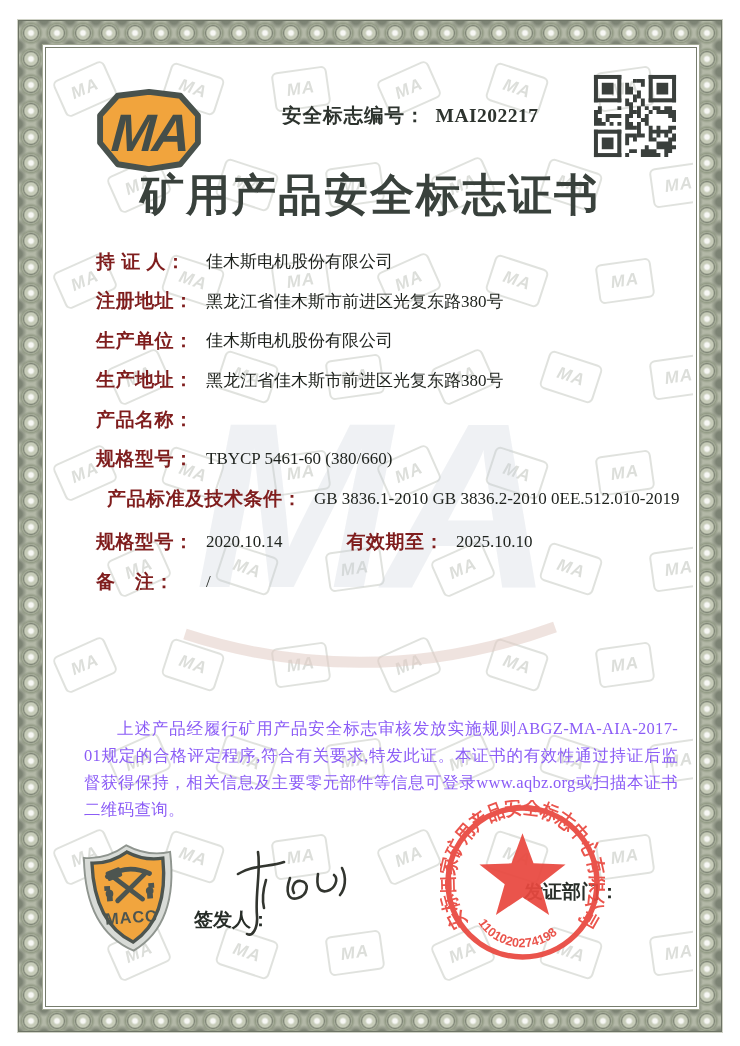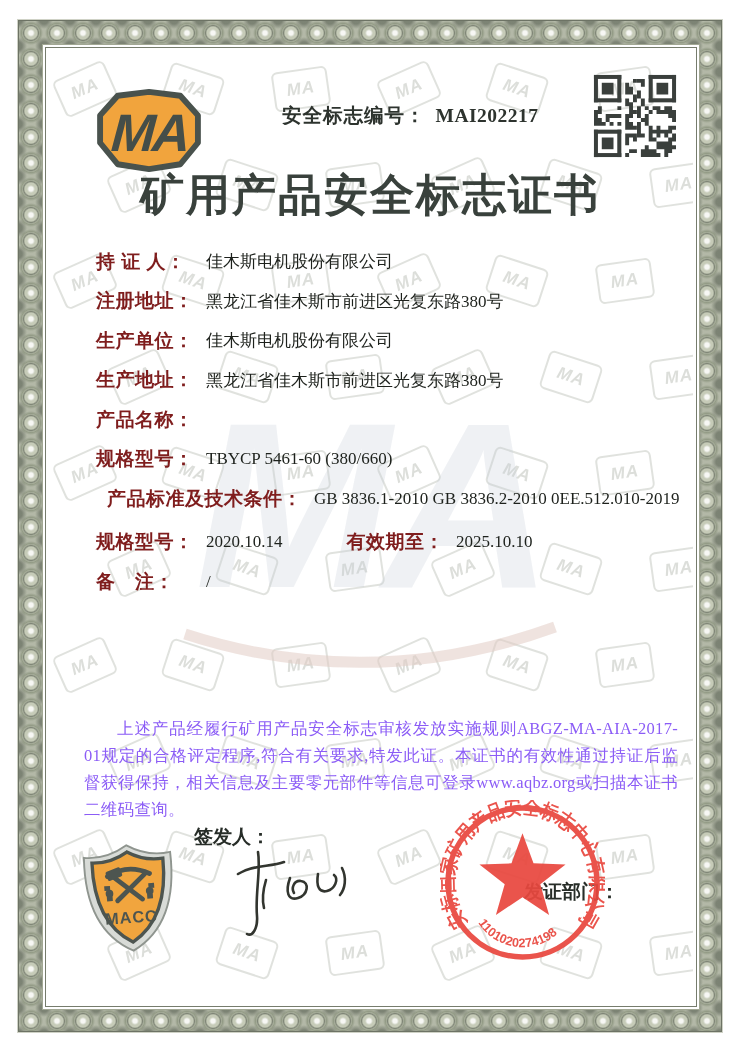--- a/index.html
+++ b/index.html
@@ -50,21 +50,21 @@
   .row .lbl.second{margin-left:64px;min-width:0;}
   .row.gap{margin-top:4px;}
 
   
   .statement{position:absolute;left:84px;right:62px;top:698px;z-index:5;
     font-family:"Liberation Serif","DejaVu Serif",serif;font-size:16.5px;line-height:27px;
     color:#8b5cf6;text-align:justify;text-indent:2em;letter-spacing:.3px;}
 
   
   .macc-badge{position:absolute;left:82px;top:842px;z-index:5;transform:rotate(-4deg);}
-  .issuer-label{position:absolute;left:194px;top:824px;z-index:5;font-size:19px;font-weight:bold;color:#272d28;}
+  .issuer-label{position:absolute;left:194px;top:907px;z-index:5;font-size:19px;font-weight:bold;color:#272d28;}
   .signature{position:absolute;left:230px;top:838px;z-index:6;}
   .dept-label{position:absolute;left:524px;top:879px;z-index:5;font-size:19px;font-weight:bold;color:#272d28;}
   .stamp{position:absolute;left:440px;top:800px;z-index:7;opacity:.93;}
 </style>
 </head>
 <body>
 
 <div class="page">
 
   <div class="frame"></div>

